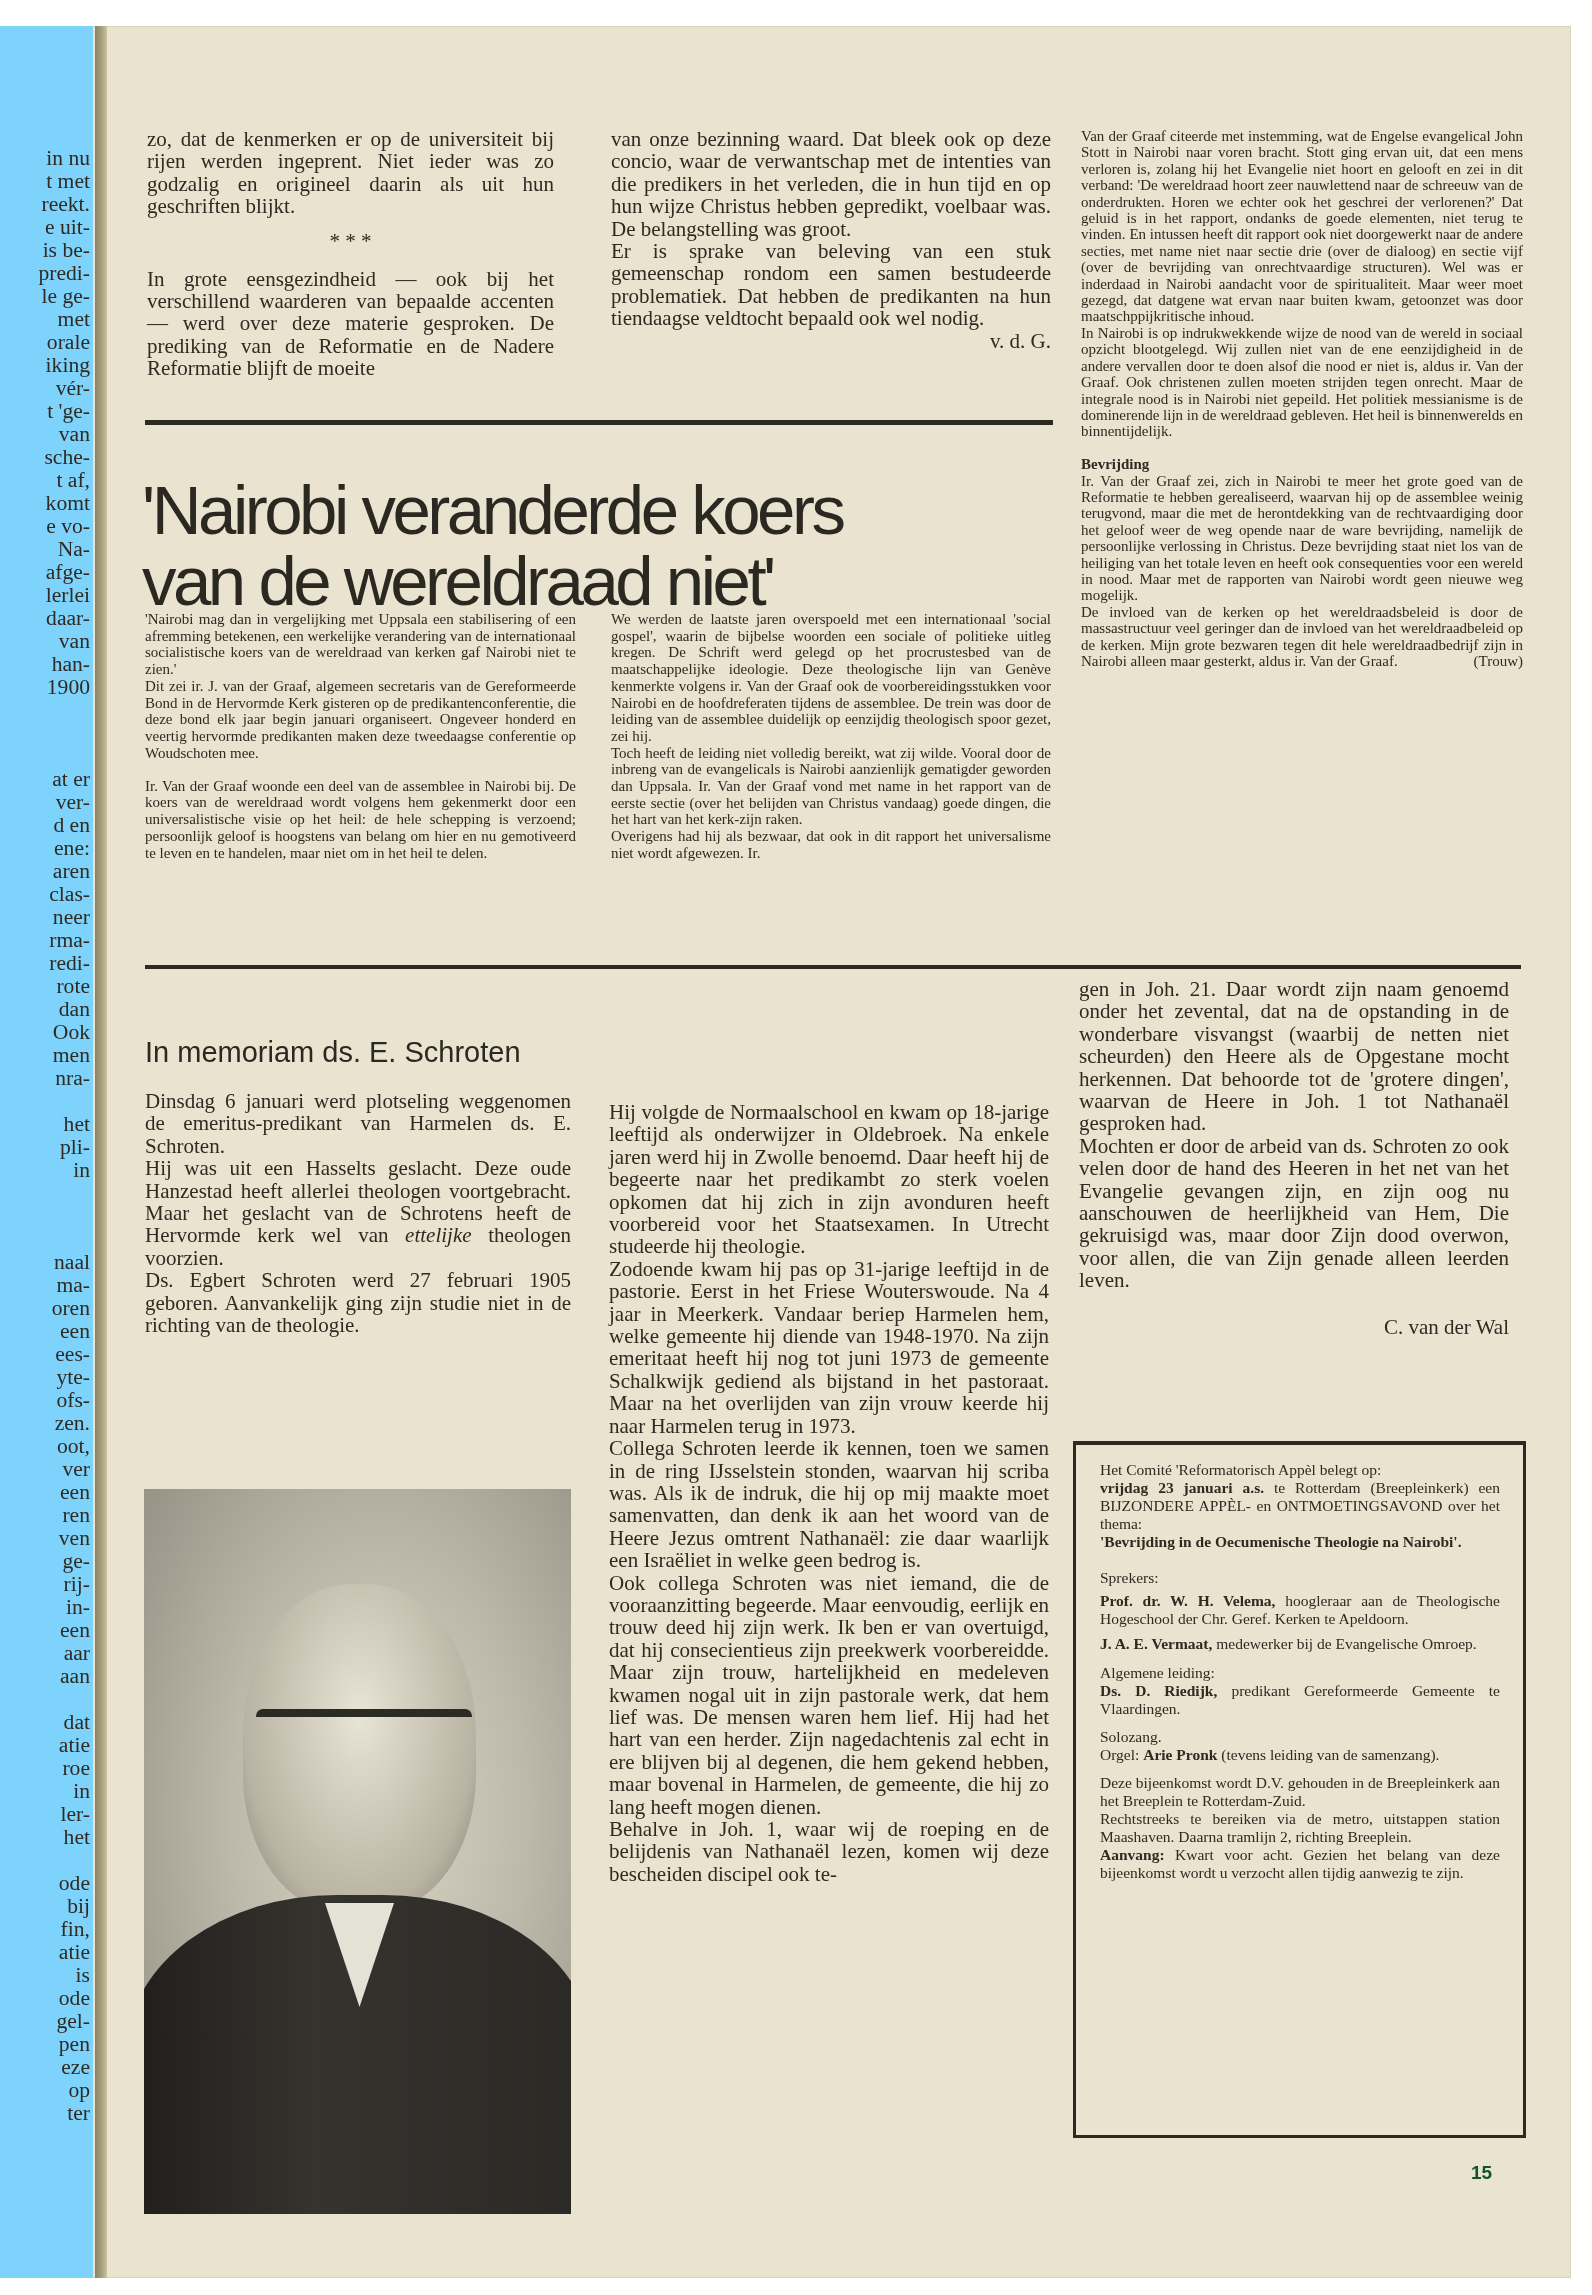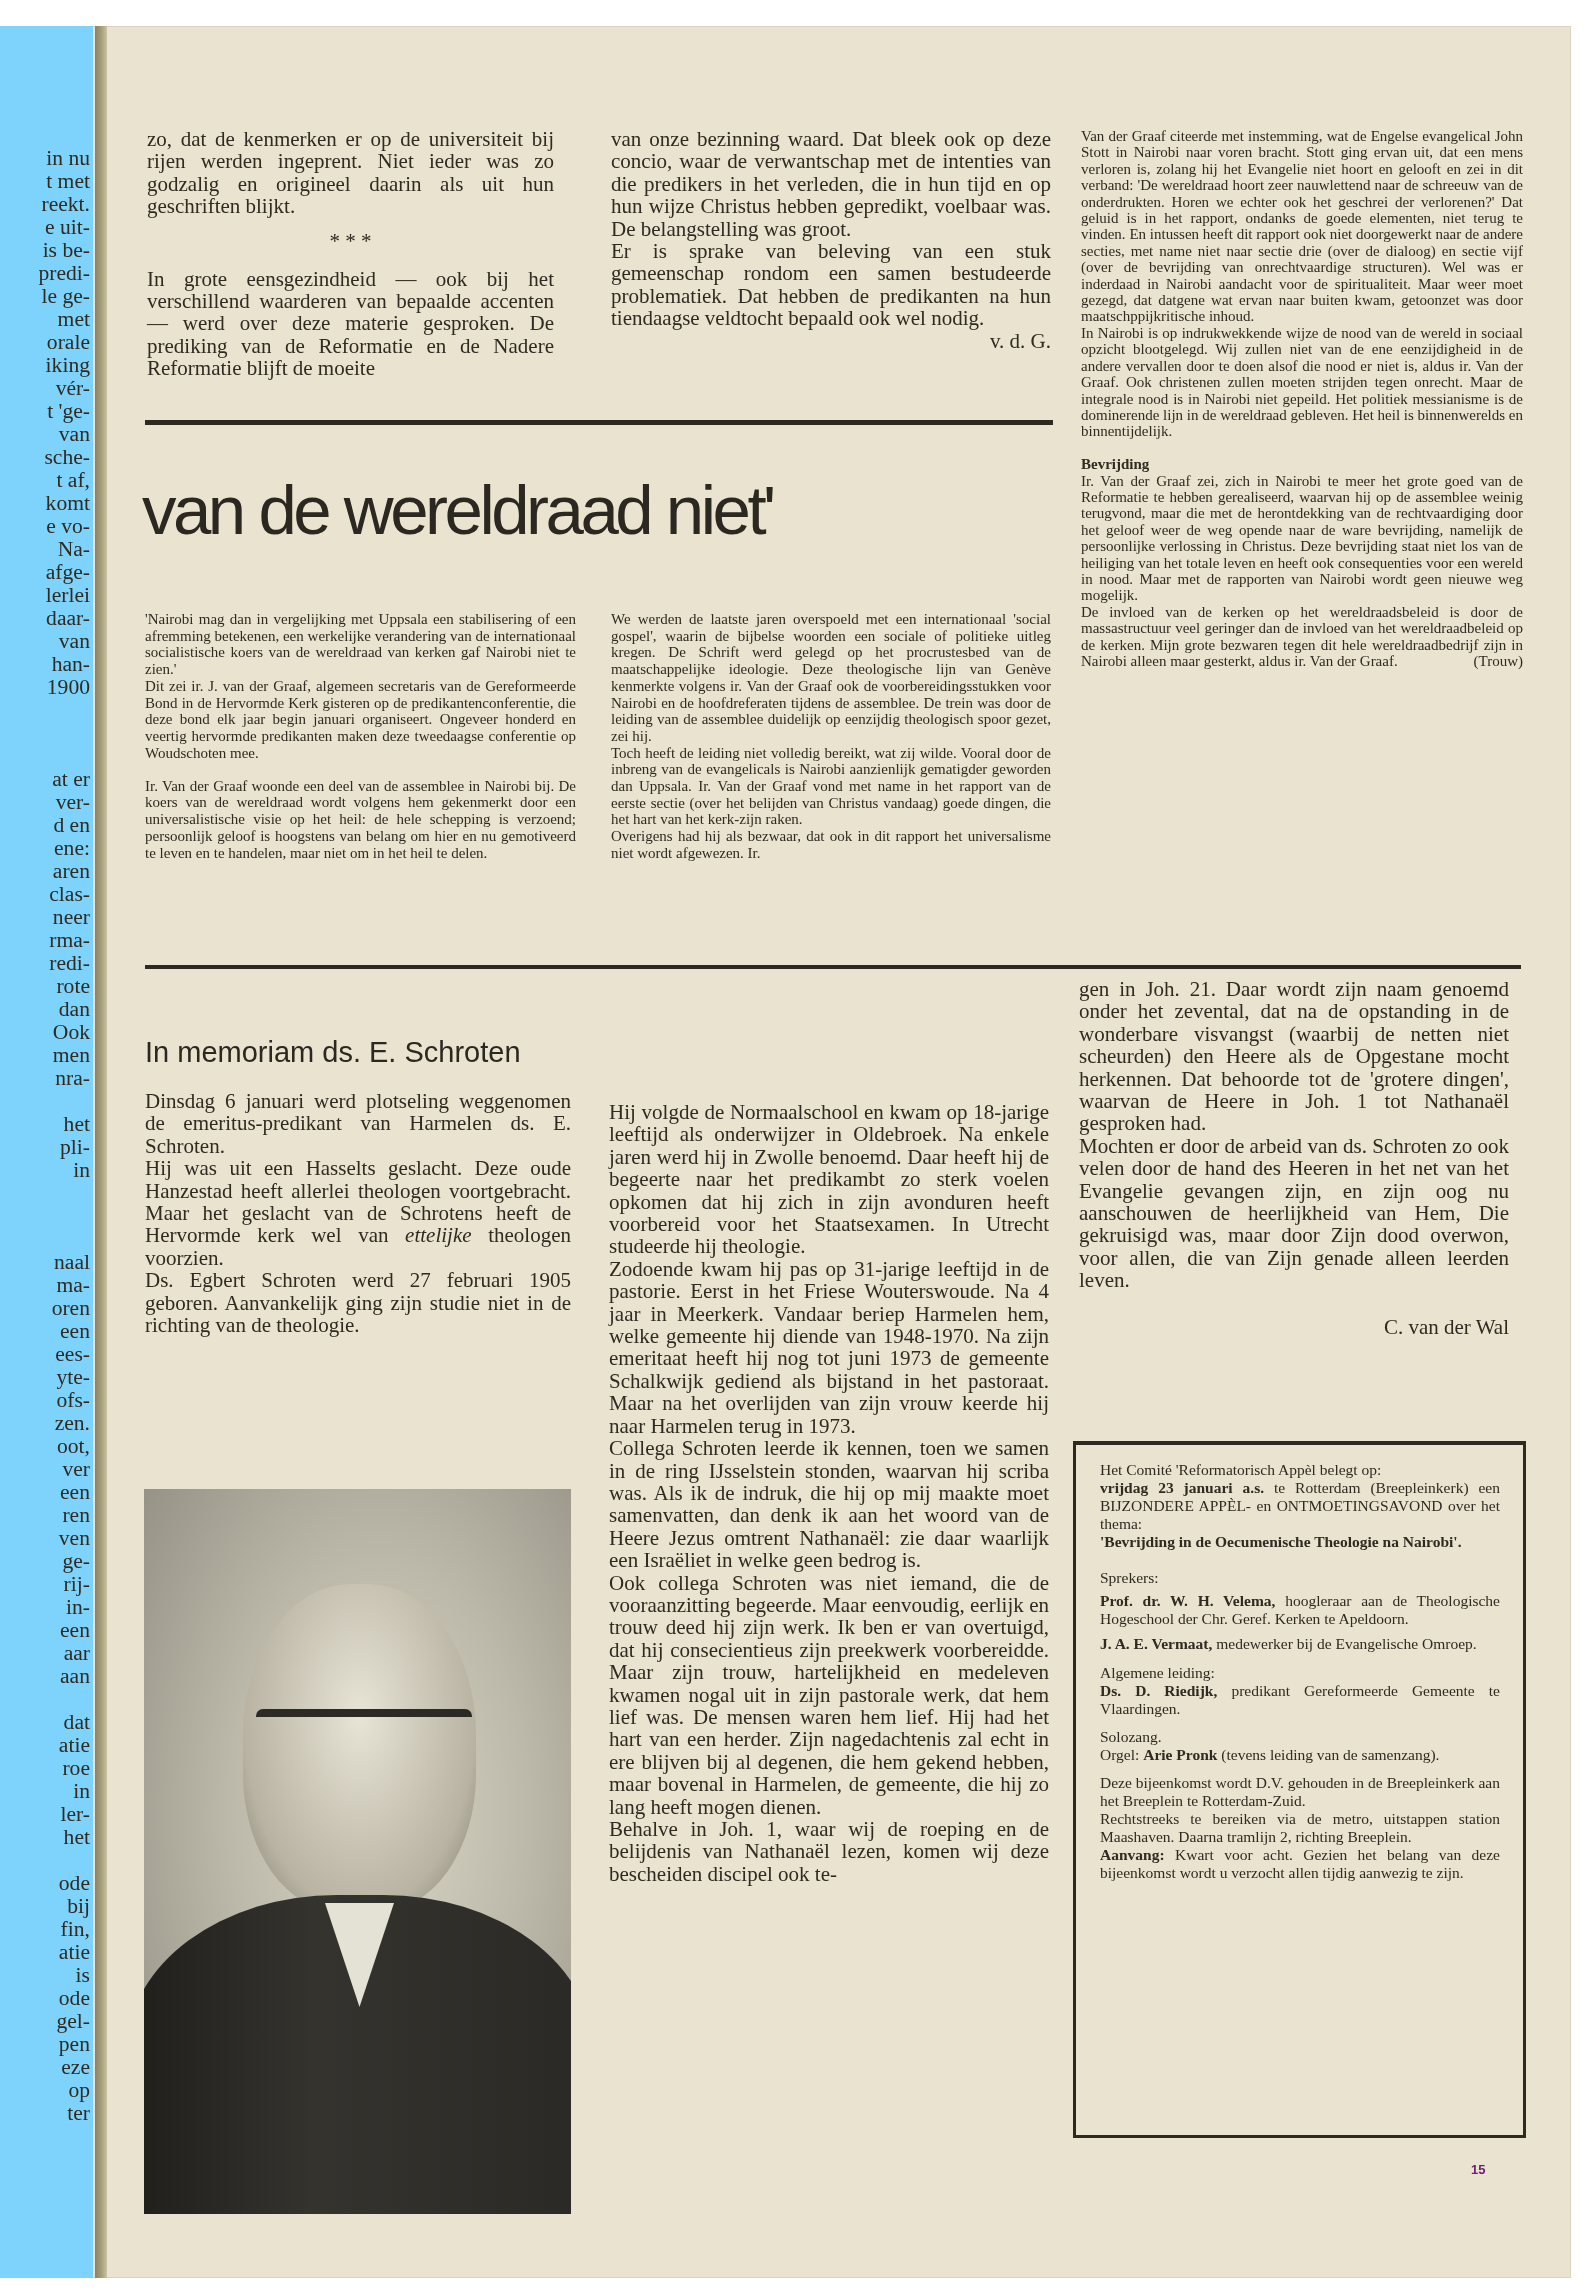--- a/index.html
+++ b/index.html
@@ -17,21 +17,21 @@
   .right { text-align:right; }
   .rule { position:absolute; background:#2d2a22; }
   .headline { position:absolute; font-family:"Liberation Sans", sans-serif; font-weight:300; font-size:69px; line-height:71px; letter-spacing:-3.5px; color:#2b2822; }
   .memo-title { position:absolute; font-family:"Liberation Sans", sans-serif; font-size:29px; color:#2b2822; }
   .photo { position:absolute; left:144px; top:1489px; width:427px; height:725px; background:radial-gradient(ellipse at 55% 45%, #d9d6c6 0%, #bcb9aa 45%, #8f8c80 100%); overflow:hidden; }
   .photo .face { position:absolute; left:99px; top:95px; width:233px; height:328px; border-radius:46% 46% 42% 42%; background:radial-gradient(ellipse at 50% 40%, #e8e4d6, #b8b3a2 70%, #7a766a); }
   .photo .glasses { position:absolute; left:112px; top:220px; width:216px; height:52px; border-top:8.6px solid #2b2a25; border-radius:7px; }
   .photo .body { position:absolute; left:-17.3px; top:406px; width:466px; height:345px; background:linear-gradient(to right,#1f1e1b,#35332e 40%,#2a2925); border-radius:45% 45% 0 0; }
   .photo .collar { position:absolute; left:181px; top:414px; width:69px; height:104px; background:#e4e1d5; clip-path:polygon(0 0,100% 0,50% 100%); }
   .box { position:absolute; left:1073px; top:1441px; width:447px; height:690px; border:3.5px solid #2d2a22; border-top-width:4.3px; }
-  .pagenum { position:absolute; left:1471px; top:2162px; font-family:"Liberation Sans", sans-serif; font-weight:bold; font-size:13px; color:#701a75; }
+  .pagenum { position:absolute; left:1471px; top:2162px; font-family:"Liberation Sans", sans-serif; font-weight:bold; font-size:19px; color:#14532d; }
   b { font-weight:bold; }
 </style>
 </head>
 <body>
 
 <div class="page"></div>
 
 <div class="left-strip">
   <div id="left-lines" style="padding-top:121px;">
       <div class="line">in nu</div>
@@ -130,20 +130,21 @@
   <p>In grote eensgezindheid — ook bij het verschillend waarderen van bepaalde accenten — werd over deze materie gesproken. De prediking van de Reformatie en de Nadere Reformatie blijft de moeite</p>
 </div>
 <div class="txt col-main" style="left:611px; top:128px; width:440px;">
   <p>van onze bezinning waard. Dat bleek ook op deze concio, waar de verwantschap met de intenties van die predikers in het verleden, die in hun tijd en op hun wijze Christus hebben gepredikt, voelbaar was. De belangstelling was groot.</p>
   <p>Er is sprake van beleving van een stuk gemeenschap rondom een samen bestudeerde problematiek. Dat hebben de predikanten na hun tiendaagse veldtocht bepaald ook wel nodig.</p>
   <p class="right">v. d. G.</p>
 </div>
 <div class="rule" style="left:145px; top:420px; width:908px; height:5.2px;"></div>
 
 <div class="headline" style="left:142px; top:475px; width:915px;">
+  <div>'Nairobi veranderde koers</div>
   <div>van de wereldraad niet'</div>
 </div>
 
 <div class="txt col-small" style="left:145px; top:611px; width:431px;">
   <p>'Nairobi mag dan in vergelijking met Uppsala een stabilisering of een afremming betekenen, een werkelijke verandering van de internationaal socialistische koers van de wereldraad van kerken gaf Nairobi niet te zien.'</p>
   <p>Dit zei ir. J. van der Graaf, algemeen secretaris van de Gereformeerde Bond in de Hervormde Kerk gisteren op de predikantenconferentie, die deze bond elk jaar begin januari organiseert. Ongeveer honderd en veertig hervormde predikanten maken deze tweedaagse conferentie op Woudschoten mee.</p>
   <p style="margin-top:16.4px;">Ir. Van der Graaf woonde een deel van de assemblee in Nairobi bij. De koers van de wereldraad wordt volgens hem gekenmerkt door een universalistische visie op het heil: de hele schepping is verzoend; persoonlijk geloof is hoogstens van belang om hier en nu gemotiveerd te leven en te handelen, maar niet om in het heil te delen.</p>
 </div>
 <div class="txt col-small" style="left:611px; top:611px; width:440px;">
   <p>We werden de laatste jaren overspoeld met een internationaal 'social gospel', waarin de bijbelse woorden een sociale of politieke uitleg kregen. De Schrift werd gelegd op het procrustesbed van de maatschappelijke ideologie. Deze theologische lijn van Genève kenmerkte volgens ir. Van der Graaf ook de voorbereidingsstukken voor Nairobi en de hoofdreferaten tijdens de assemblee. De trein was door de leiding van de assemblee duidelijk op eenzijdig theologisch spoor gezet, zei hij.</p>

